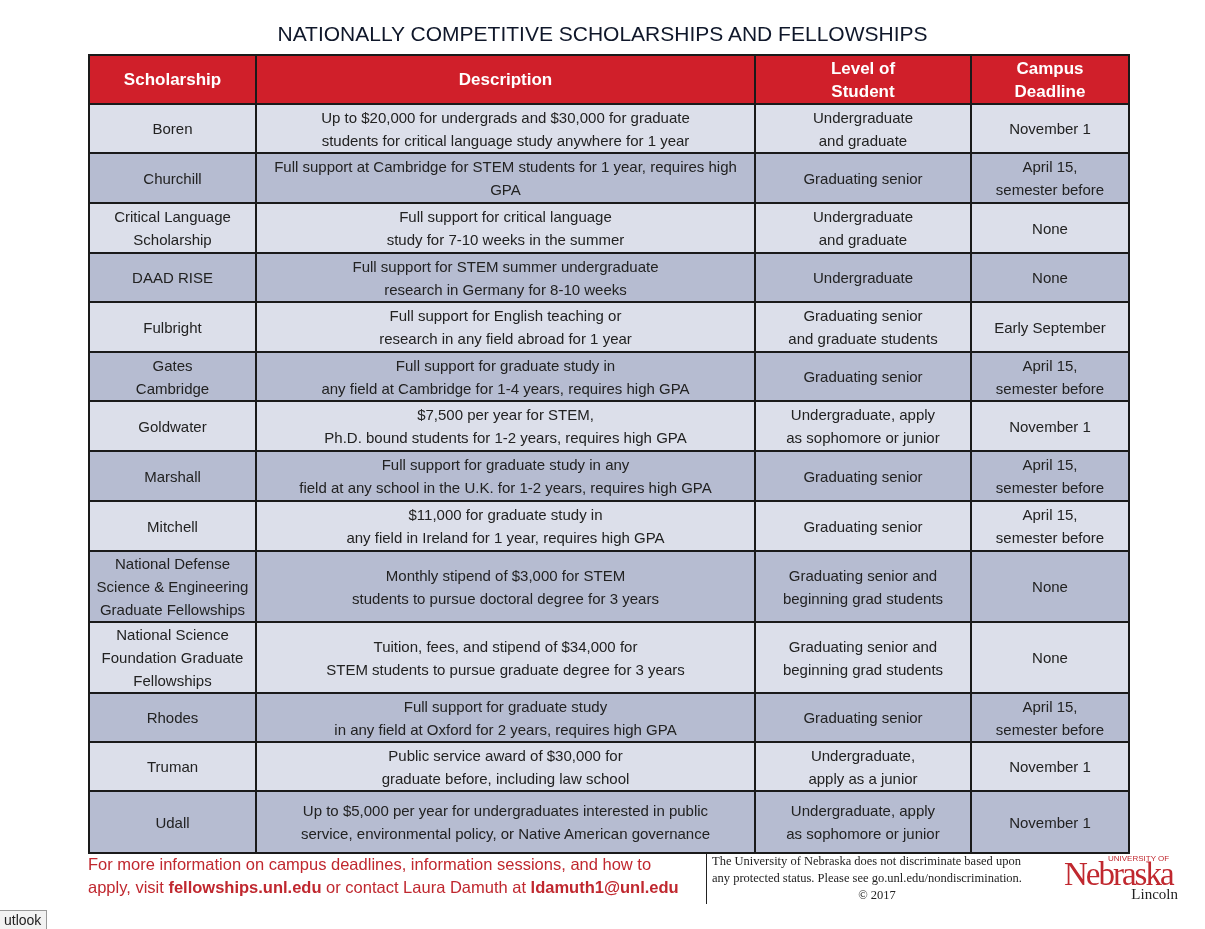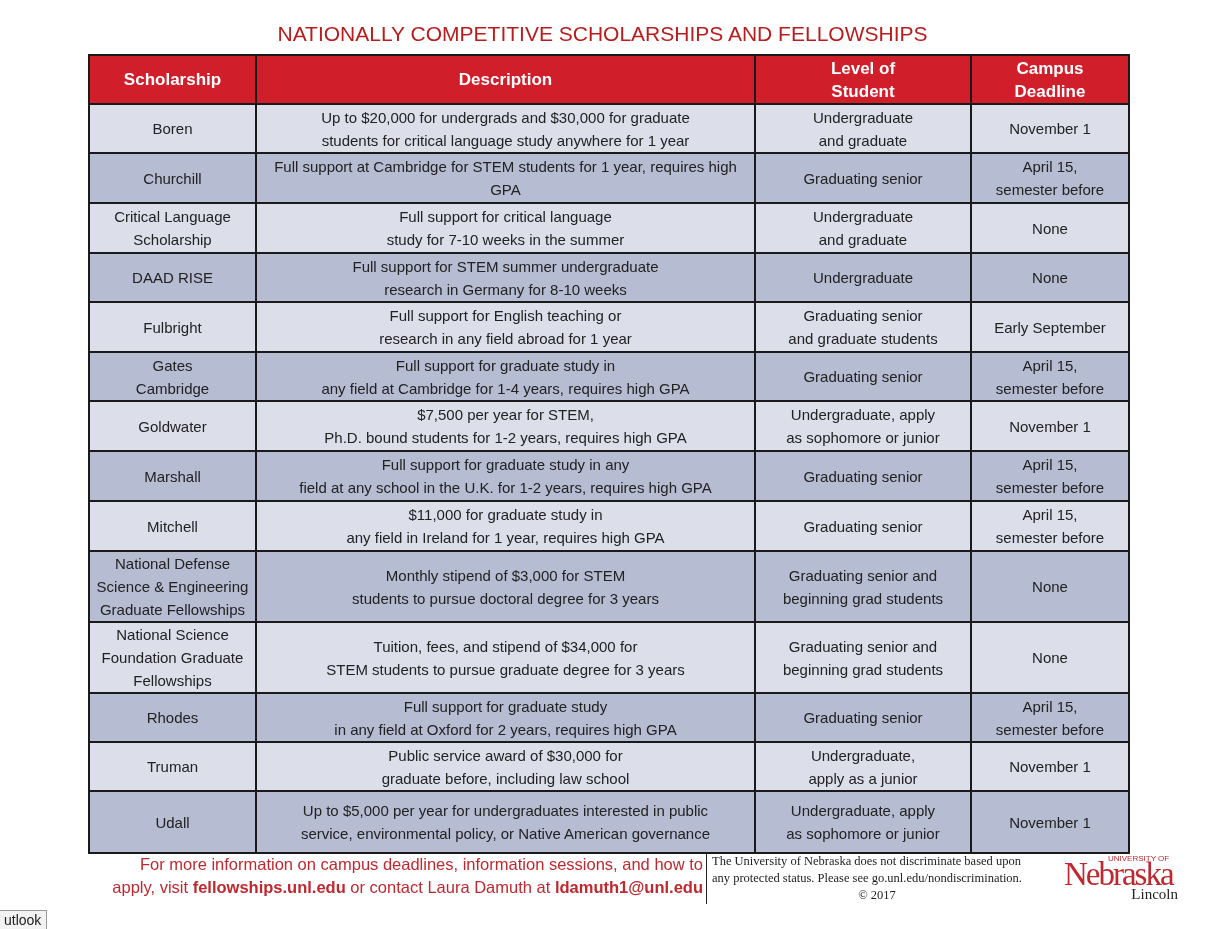--- a/index.html
+++ b/index.html
@@ -1,28 +1,28 @@
 <!DOCTYPE html>
 <html><head>
 <meta charset="utf-8">
 <style>
   html, body { margin:0; padding:0; }
   body { width:1205px; height:929px; background:#ffffff; position:relative; overflow:hidden;
          font-family:"Liberation Sans", sans-serif; }
   .title { position:absolute; top:22px; left:0; width:1205px; text-align:center;
-           color:#b91c1c; font-size:21px; letter-spacing:0px; }
+           color:#0f172a; font-size:21px; letter-spacing:0px; }
   table.sch { position:absolute; left:88px; top:54px; width:1040px; border-collapse:collapse;
               table-layout:fixed; }
   table.sch th, table.sch td { border:2px solid #1a1a1a; text-align:center; vertical-align:middle;
               padding:0 4px; font-size:15px; line-height:23px; color:#222; }
   table.sch th { background:#d01f2a; color:#fff; font-weight:bold; font-size:17px; line-height:23px; height:47px; }
   tr.light td { background:#dcdfea; }
   tr.dark td { background:#b6bcd1; }
   .ln { display:block; }
-  .footer-left { position:absolute; left:88px; top:853px; width:615px; text-align:right;
+  .footer-left { position:absolute; left:88px; top:853px; width:615px; text-align:left;
                  color:#c0282f; font-size:16.5px; line-height:23px; }
   .footer-left b { font-weight:bold; }
   .divider { position:absolute; left:706px; top:854px; width:1px; height:50px; background:#222; }
   .footer-mid { position:absolute; left:712px; top:853px; width:340px; font-family:"Liberation Serif", serif;
                 font-size:12.5px; line-height:17px; color:#222; }
   .footer-mid .c { display:block; text-align:center; width:330px; }
   .logo { position:absolute; left:1064px; top:854px; width:118px; height:50px; }
   .logo .univ { position:absolute; left:44px; top:0; font-size:8px; color:#c0282f; font-family:"Liberation Sans", sans-serif; letter-spacing:0px; }
   .logo .neb { position:absolute; left:0; top:2px; font-family:"Liberation Serif", serif; color:#c0282f; font-size:33px; letter-spacing:-2px; }
   .logo .lin { position:absolute; right:4px; top:32px; font-family:"Liberation Serif", serif; color:#222; font-size:15px; }

